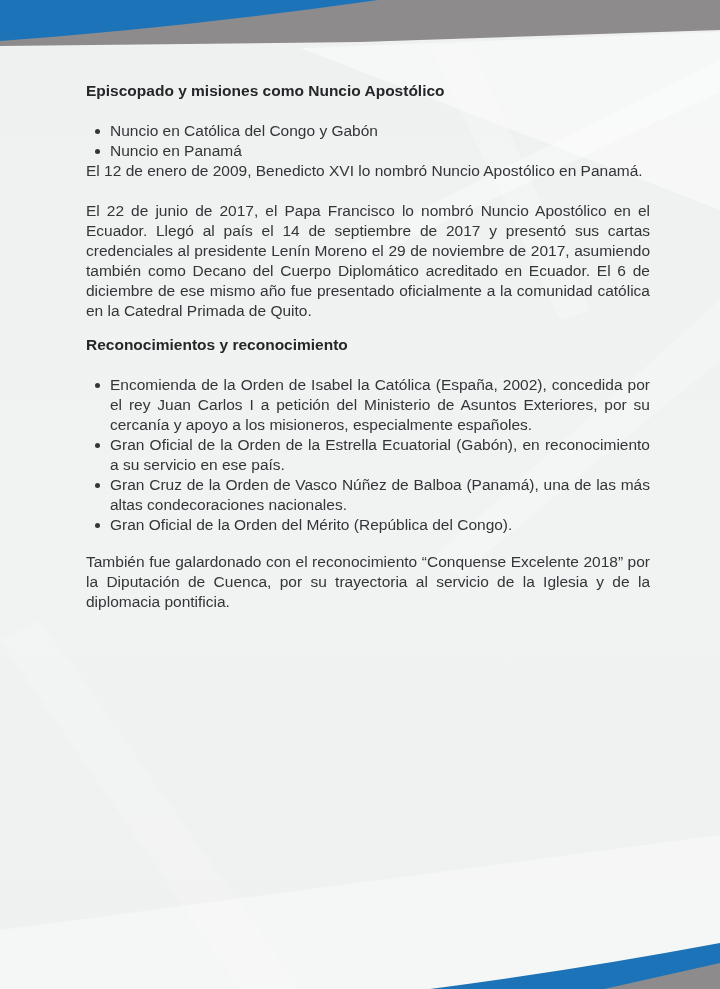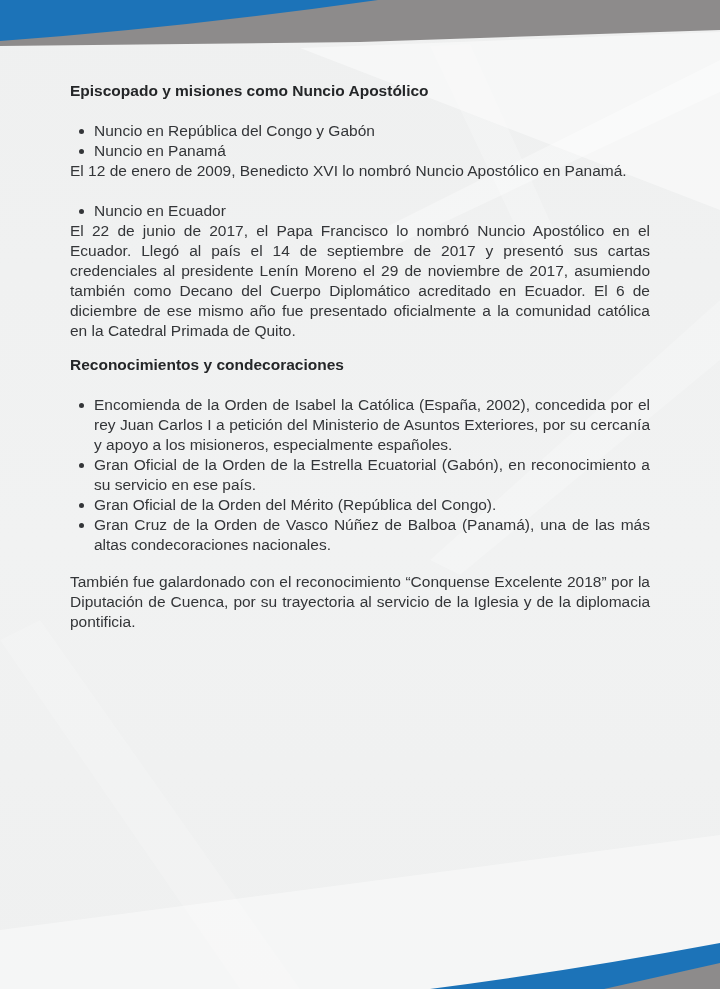--- a/index.html
+++ b/index.html
@@ -16,21 +16,21 @@
   }
   svg.bg-texture {
     position:absolute; inset:0; width:720px; height:989px; pointer-events:none;
   }
   svg.corner { position:absolute; left:0; width:720px; height:60px; display:block; }
   svg.corner.top { top:0; }
   svg.corner.bottom { bottom:0; }
 
   .content {
     position:absolute;
-    left:70px; right:70px; top:81px;
+    left:86px; right:70px; top:81px;
     color:#333538;
     font-size:15.5px;
     line-height:20px;
   }
   .content h3 {
     font-size:15.5px;
     line-height:20px;
     font-weight:bold;
     color:#242628;
     margin:14px 0 20px 0;
@@ -77,31 +77,30 @@
   </svg>
 
   <svg class="corner bottom" viewBox="0 0 720 60" preserveAspectRatio="none" aria-hidden="true">
     <path d="M430,60 Q570,42 720,14 L720,60 Z" fill="#1c73b8"></path>
     <polygon points="604,60 720,34 720,60" fill="#8d8b8b"></polygon>
   </svg>
 
   <main class="content" style="color: rgb(51, 53, 56);">
       <section>
         <h3>Episcopado y misiones como Nuncio Apostólico</h3>
-        <div class="blk bullet">Nuncio en República del Congo y Gabón</div>
+        <div class="blk bullet">Nuncio en Católica del Congo y Gabón</div>
         <div class="blk bullet">Nuncio en Panamá</div>
         <p class="blk p">El 12 de enero de 2009, Benedicto XVI lo nombró Nuncio Apostólico en Panamá.</p>
-        <div class="blk bullet">Nuncio en Ecuador</div>
         <p class="blk p">El 22 de junio de 2017, el Papa Francisco lo nombró Nuncio Apostólico en el Ecuador. Llegó al país el 14 de septiembre de 2017 y presentó sus cartas credenciales al presidente Lenín Moreno el 29 de noviembre de 2017, asumiendo también como Decano del Cuerpo Diplomático acreditado en Ecuador. El 6 de diciembre de ese mismo año fue presentado oficialmente a la comunidad católica en la Catedral Primada de Quito.</p>
       </section>
       <section>
-        <h3>Reconocimientos y condecoraciones</h3>
+        <h3>Reconocimientos y reconocimiento</h3>
         <div class="blk li">Encomienda de la Orden de Isabel la Católica (España, 2002), concedida por el rey Juan Carlos I a petición del Ministerio de Asuntos Exteriores, por su cercanía y apoyo a los misioneros, especialmente españoles.</div>
         <div class="blk li">Gran Oficial de la Orden de la Estrella Ecuatorial (Gabón), en reconocimiento a su servicio en ese país.</div>
+        <div class="blk li">Gran Cruz de la Orden de Vasco Núñez de Balboa (Panamá), una de las más altas condecoraciones nacionales.</div>
         <div class="blk li">Gran Oficial de la Orden del Mérito (República del Congo).</div>
-        <div class="blk li">Gran Cruz de la Orden de Vasco Núñez de Balboa (Panamá), una de las más altas condecoraciones nacionales.</div>
         <p class="blk p">También fue galardonado con el reconocimiento “Conquense Excelente 2018” por la Diputación de Cuenca, por su trayectoria al servicio de la Iglesia y de la diplomacia pontificia.</p>
       </section>
       <section>
       </section>
     </main>
 
 </div>
 
 </body></html>

